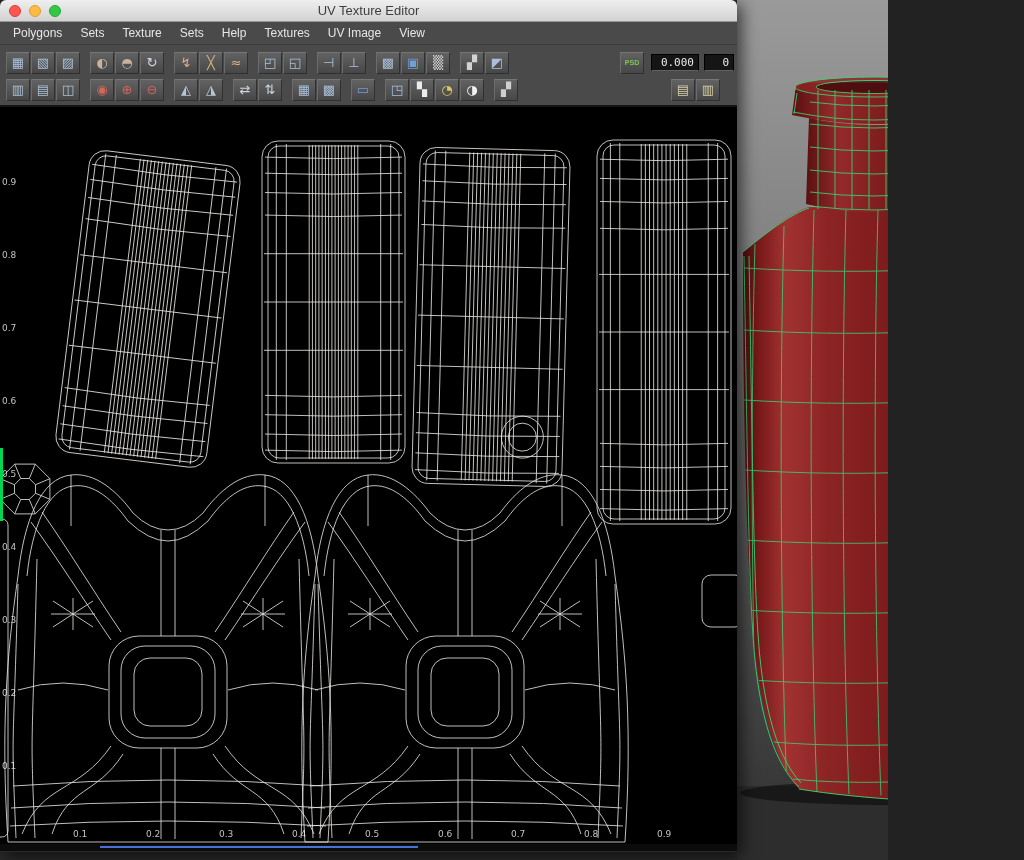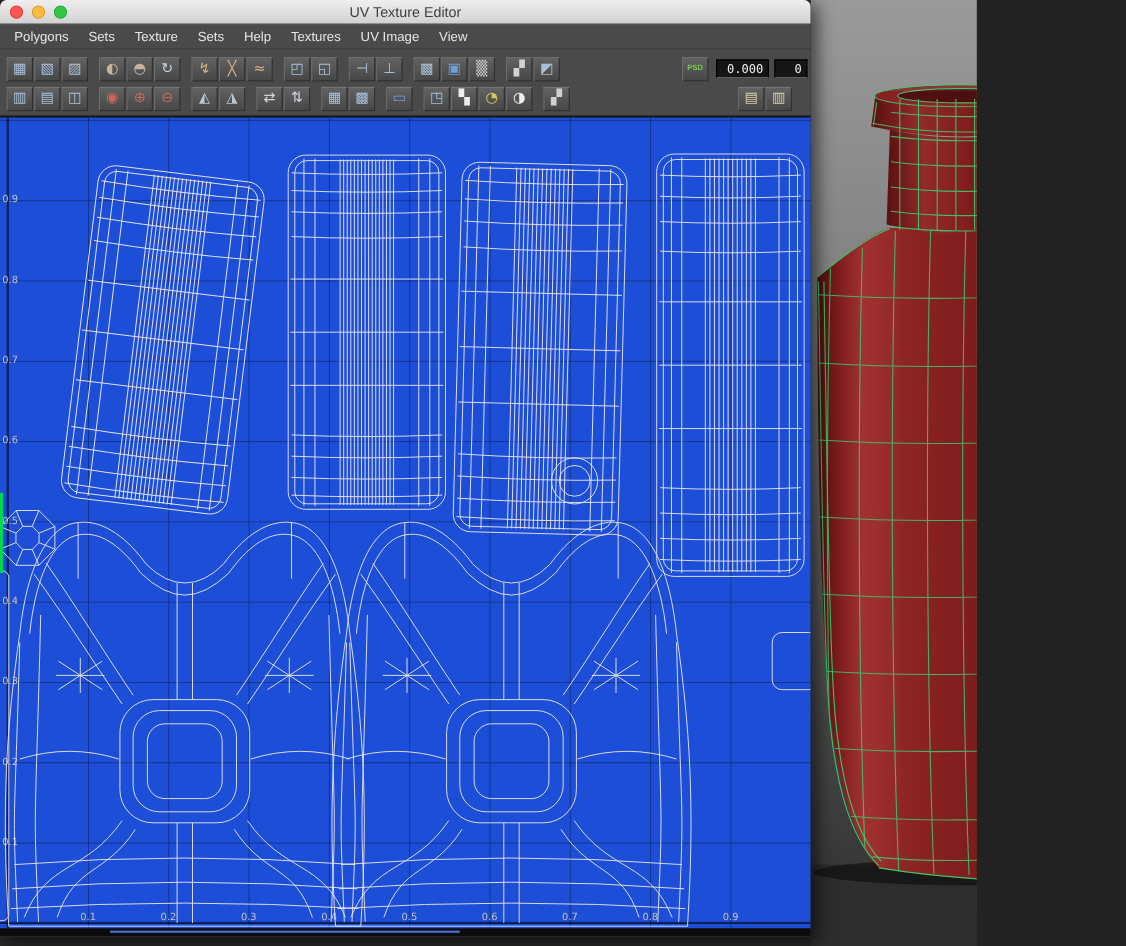--- a/index.html
+++ b/index.html
@@ -20,21 +20,21 @@
   .trow{display:flex;height:27px;align-items:center;padding-right:92px}
   #trow2{padding-right:16px}
   .tbtn{width:24px;height:22px;margin-right:1px;background:linear-gradient(#626262,#474747);border:1px solid #303030;border-top-color:#767676;border-left-color:#6c6c6c;display:flex;align-items:center;justify-content:center;flex:0 0 auto;cursor:pointer}
   .tbtn.gap{margin-left:9px}
   .tbtn.end{margin-left:auto}
   .glyph{font-size:13px;line-height:1;font-family:"DejaVu Sans",sans-serif}
   .glyph.txt{font-size:7px;font-weight:bold;font-family:"Liberation Sans",sans-serif}
   .tfield{position:absolute;background:#151515;border:1px solid #000;border-bottom-color:#616161;color:#ececec;font-family:"DejaVu Sans Mono",monospace;font-size:11px;text-align:right;padding:1px 4px 0 0;height:17px}
   #field1{right:38px;top:9px;width:48px}
   #field2{right:3px;top:9px;width:30px}
-  #canvas{position:relative;height:737px;background:#1d4ed8;overflow:hidden;cursor:crosshair}
+  #canvas{position:relative;height:737px;background:#000000;overflow:hidden;cursor:crosshair}
   #gridlayer{position:absolute;left:0;top:0;right:0;bottom:0;
     background-image:linear-gradient(rgba(0,0,0,.34) 1px,transparent 1px),linear-gradient(90deg,rgba(0,0,0,.34) 1px,transparent 1px);
     background-size:73px 73px;background-position:7px 2px}
   .bline{position:absolute;background:rgba(0,0,0,.5);z-index:2}
   .tick{position:absolute;color:#c3c3c3;font-size:9px;font-family:"DejaVu Sans",sans-serif;z-index:2}
   #uv-svg{position:absolute;left:0;top:0;z-index:3;pointer-events:none}
   #vaxis{position:absolute;left:0;top:341px;width:3px;height:73px;background:#00d64e;z-index:4}
   #bottombar{height:7px;background:#0b0b0b;position:relative}
   #bluebar{position:absolute;left:100px;top:2px;width:318px;height:2px;background:#4a6fd8}
 </style>

